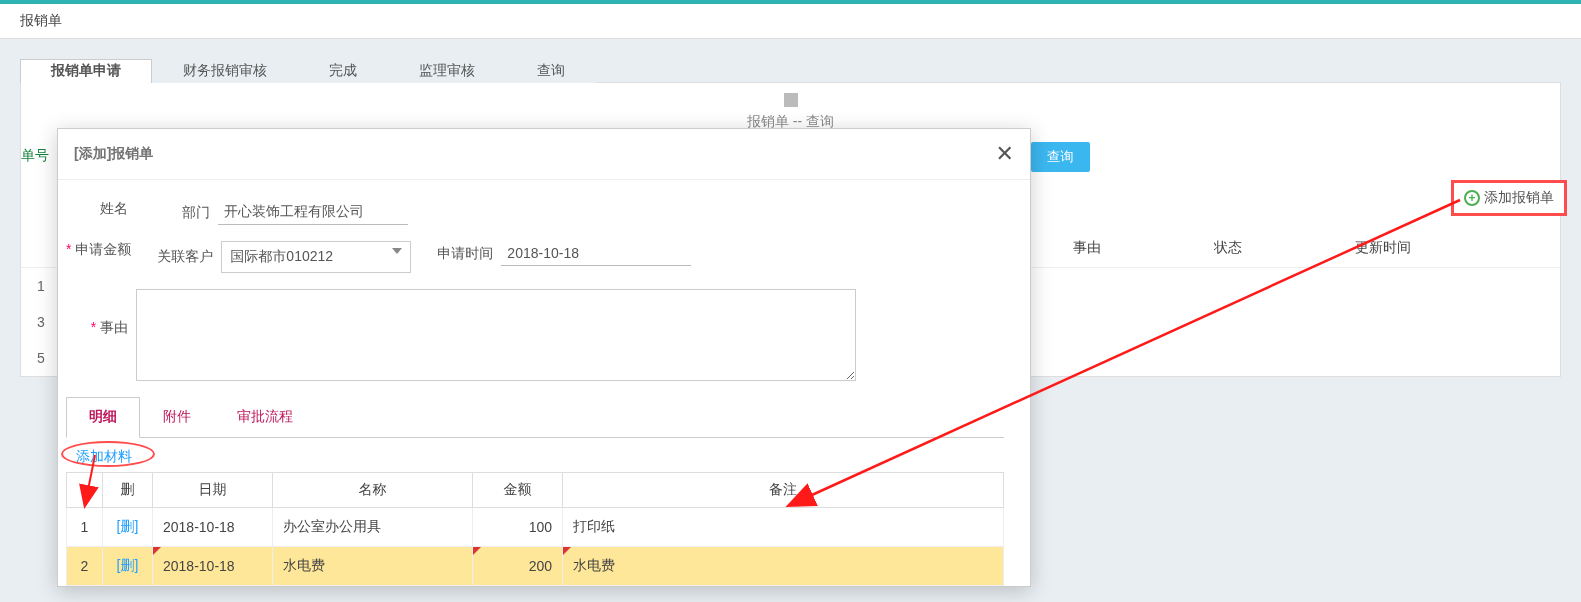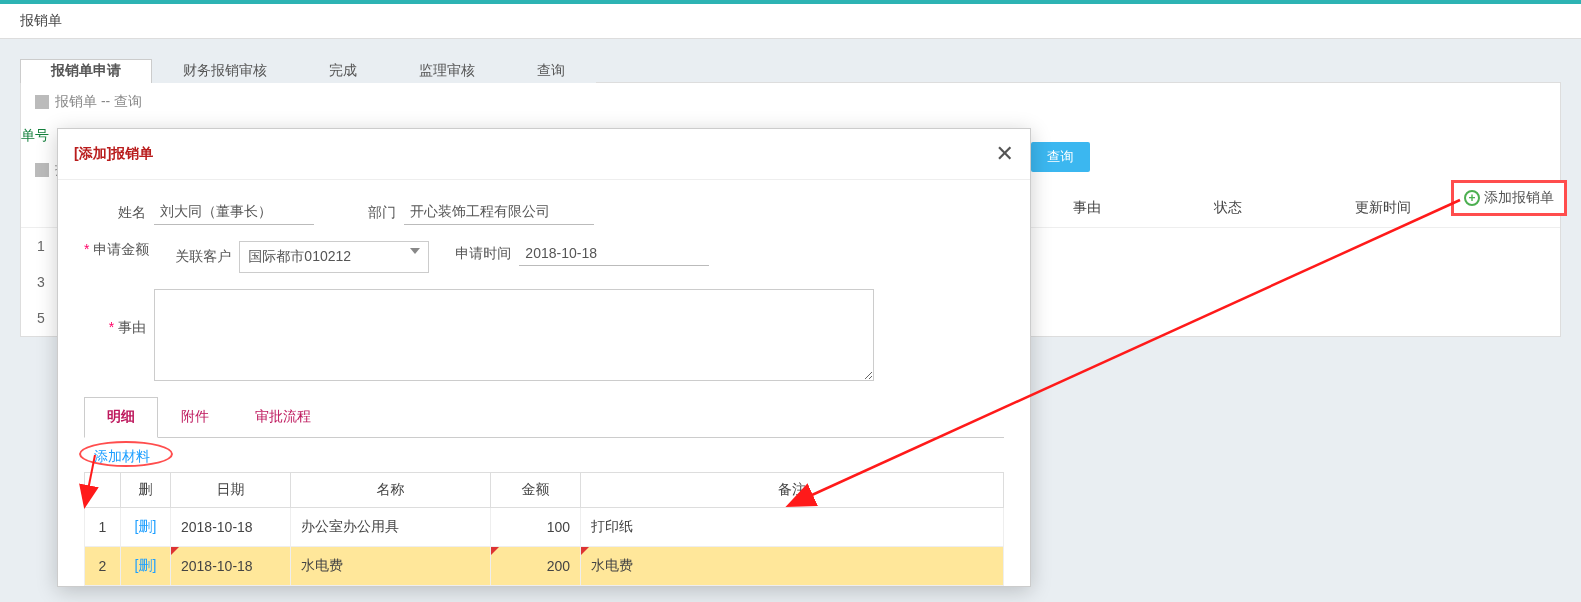--- a/index.html
+++ b/index.html
@@ -4,36 +4,36 @@
 <style>
   * { box-sizing: border-box; margin: 0; padding: 0; }
   body { font-family: "Microsoft YaHei", sans-serif; font-size: 14px; background: #e9eef2; width: 1581px; height: 602px; overflow: hidden; position: relative; color:#555; }
   .topbar { height: 4px; background: #2db3b3; }
   .page-title { background: #fff; padding: 8px 20px; font-size: 14px; color: #444; border-bottom: 1px solid #ddd; }
   .content { padding: 20px; }
   .tabs { display: flex; }
   .tab { padding: 2px 30px; background: #e9eef2; border: 1px solid transparent; cursor: pointer; color:#555; }
   .tab.active { background: #fff; border: 1px solid #ccc; border-bottom: none; font-weight: bold; }
   .panel-wide { background:#fff; border:1px solid #ddd; margin-top: -1px; }
-  .section-title { padding: 10px 14px; color:#888; display:flex; align-items:center; gap:6px; }
+  .section-title { padding: 10px 14px; color:#888; display:flex; align-items:center; gap:6px;flex-direction:column; }
   .sq-icon { width:14px; height:14px; background:#bbb; display:inline-block; }
   .filter-row { display:flex; align-items:center; padding: 6px 0 6px 0; font-size:14px; }
   .filter-label { color:#15803d; }
   .bg-table { width:100%; background:#fff; border-collapse:collapse; }
   .bg-table th { text-align:left; padding:10px 12px; font-weight:normal; color:#444; border-bottom:1px solid #eee; }
   .row-num-col { width:40px; text-align:center; padding:10px 0; color:#666; }
   .add-btn { position:absolute; top:180px; right:14px; border:3px solid #ff4d4d; padding:6px 10px; background:#fff; display:flex; align-items:center; gap:4px; cursor:pointer; font-size:14px; }
   .plus-icon { width:16px; height:16px; border-radius:50%; border:2px solid #4caf50; display:inline-flex; align-items:center; justify-content:center; color:#4caf50; font-weight:bold; font-size:12px; }
   .query-btn { background:#3bb7f0; color:#fff; border:none; padding:6px 16px; border-radius:2px; cursor:pointer; }
   
   .modal { position:absolute; top:128px; left:57px; width:974px; background:#fff; border:1px solid #ccc; box-shadow:0 4px 20px rgba(0,0,0,.2); z-index:50; }
   .modal-header { display:flex; justify-content:space-between; align-items:center; padding:12px 16px; border-bottom:1px solid #eee; }
-  .modal-title { font-weight:bold; color:#b91c1c; }
+  .modal-title { font-weight:bold; color:#737373; }
   .close-x { cursor:pointer; font-size:22px; color:#555; }
-  .modal-body { padding: 20px 26px 0 26px; }
+  .modal-body { padding: 20px 26px 0 8px; }
   .form-row { display:flex; gap:20px; margin-bottom:16px; align-items:flex-start; }
   .form-group { display:flex; align-items:center; gap:8px; }
   .fg-label { min-width:62px; text-align:right; color:#555; }
   .req::before { content:"* "; color:#f06; }
   .input-underline { border:none; border-bottom:1px solid #bbb; padding:4px 6px; font-size:14px; color:#555; background:transparent; outline:none; }
   .w-name { width:160px; }
   .w-dept { width:190px; }
   .w-sel  { width:190px; border:1px solid #ccc; padding:6px 8px; display:flex; justify-content:space-between; align-items:flex-start; cursor:pointer; }
   .caret { border-left:5px solid transparent; border-right:5px solid transparent; border-top:6px solid #888; }
   .w-amt { width:160px; }
@@ -132,21 +132,20 @@
 
 <div class="modal">
   <div class="modal-header">
     <div class="modal-title">[添加]报销单</div>
     <div class="close-x">✕</div>
   </div>
   <div class="modal-body">
     <div class="form-row">
       <div class="form-group">
         <span class="fg-label">姓名</span>
-        <input class="input-underline w-name" value="刘大同（董事长）" style="">
       </div>
       <div class="form-group">
         <span class="fg-label">部门</span>
         <input class="input-underline w-dept" value="开心装饰工程有限公司" style="">
       </div>
     </div>
 
     <div class="form-row">
       <div class="form-group">
         <span class="fg-label req">申请金额</span>

